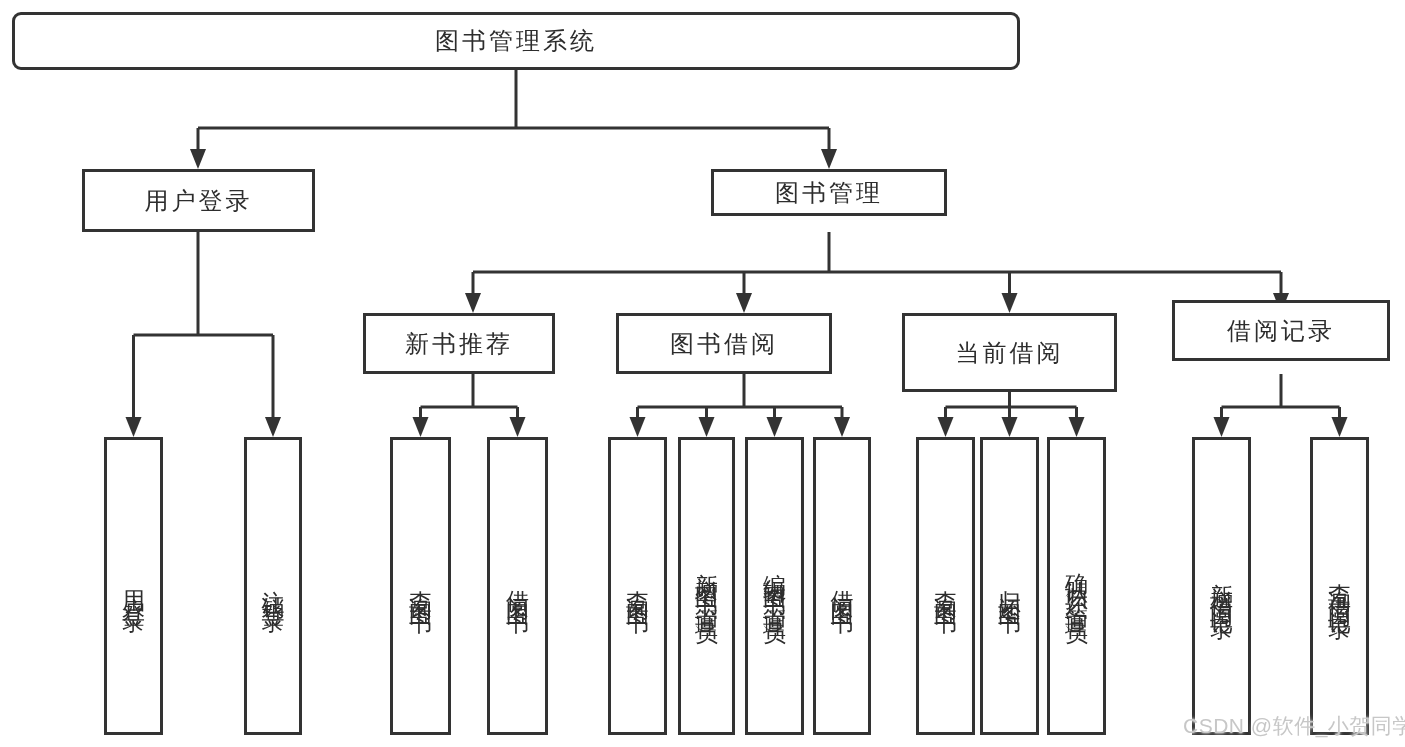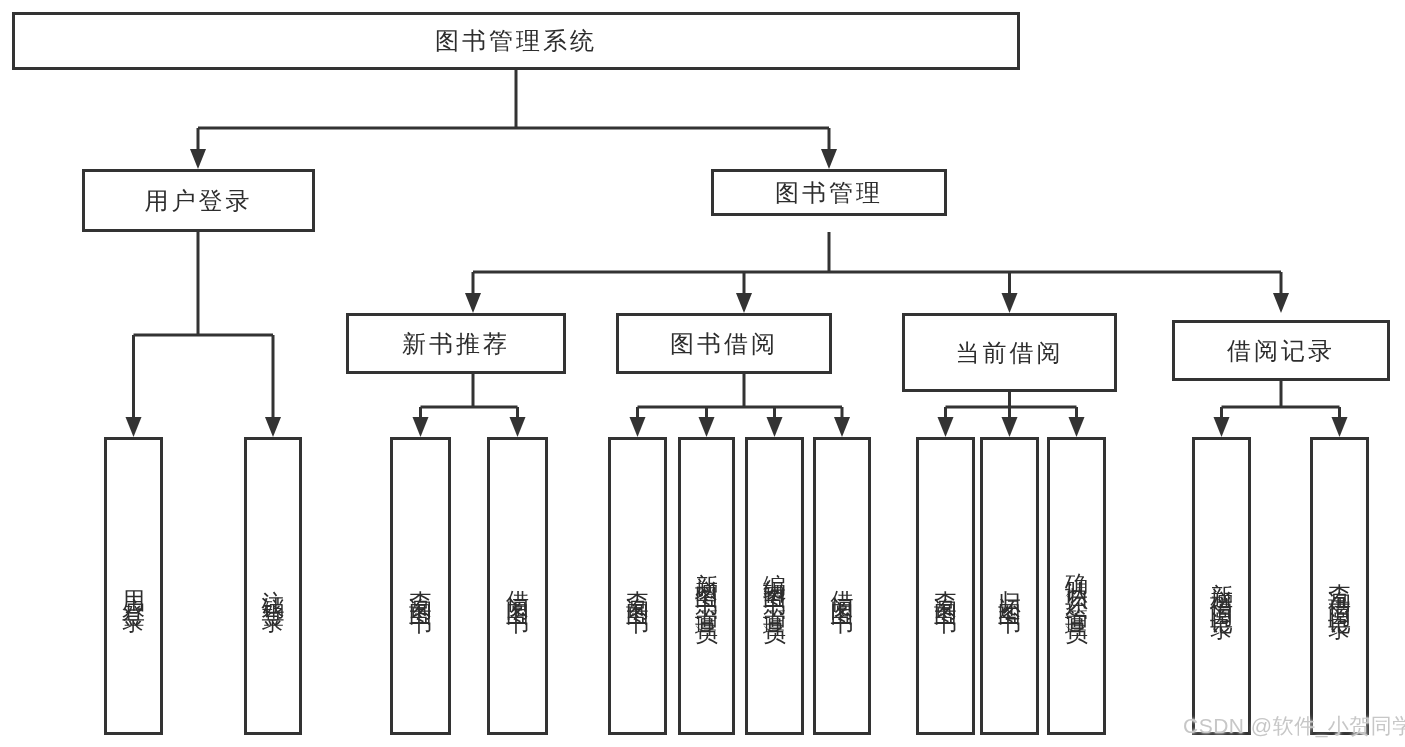--- a/index.html
+++ b/index.html
@@ -129,29 +129,29 @@
 
       <polygon points="937.5,417 953.5,417 945.5,437"></polygon>
       <polygon points="1001.5,417 1017.5,417 1009.5,437"></polygon>
       <polygon points="1068.5,417 1084.5,417 1076.5,437"></polygon>
 
       <polygon points="1213.5,417 1229.5,417 1221.5,437"></polygon>
       <polygon points="1331.5,417 1347.5,417 1339.5,437"></polygon>
     </g>
   </svg>
 
-  <div class="node hnode" style="left:12px; top:12px; width:1008px; height:58px;">图书管理系统</div>
+  <div class="node hnode" style="left:12px; top:12px; width:1008px; height:58px;border-radius:9px;">图书管理系统</div>
 
   <div class="node hnode" style="left:82px; top:169px; width:233px; height:63px;">用户登录</div>
   <div class="node hnode" style="left:711px; top:169px; width:236px; height:47px;">图书管理</div>
 
-  <div class="node hnode" style="left:346px; top:313px; width:220px; height:61px;">新书推荐</div>
+  <div class="node hnode" style="left:363px; top:313px; width:192px; height:61px;">新书推荐</div>
   <div class="node hnode" style="left:616px; top:313px; width:216px; height:61px;font-family:Liberation Mono, monospace;">图书借阅</div>
   <div class="node hnode" style="left:902px; top:313px; width:215px; height:79px;">当前借阅</div>
-  <div class="node hnode" style="left:1172px; top:320px; width:218px; height:61px;">借阅记录</div>
+  <div class="node hnode" style="left:1172px; top:300px; width:218px; height:61px;">借阅记录</div>
 
   <div class="node leaf" style="left:104px; top:437px; width:59px; height:298px;">用户登录</div>
   <div class="node leaf" style="left:244px; top:437px; width:58px; height:298px;">注销登录</div>
 
   <div class="node leaf" style="left:390px; top:437px; width:61px; height:298px;">查询图书</div>
   <div class="node leaf" style="left:487px; top:437px; width:61px; height:298px;">借阅图书</div>
 
   <div class="node leaf" style="left:608px; top:437px; width:59px; height:298px;">查询图书</div>
   <div class="node leaf" style="left:678px; top:437px; width:57px; height:298px;">新增图书（管理员）</div>
   <div class="node leaf" style="left:745px; top:437px; width:59px; height:298px;">编辑图书（管理员）</div>

